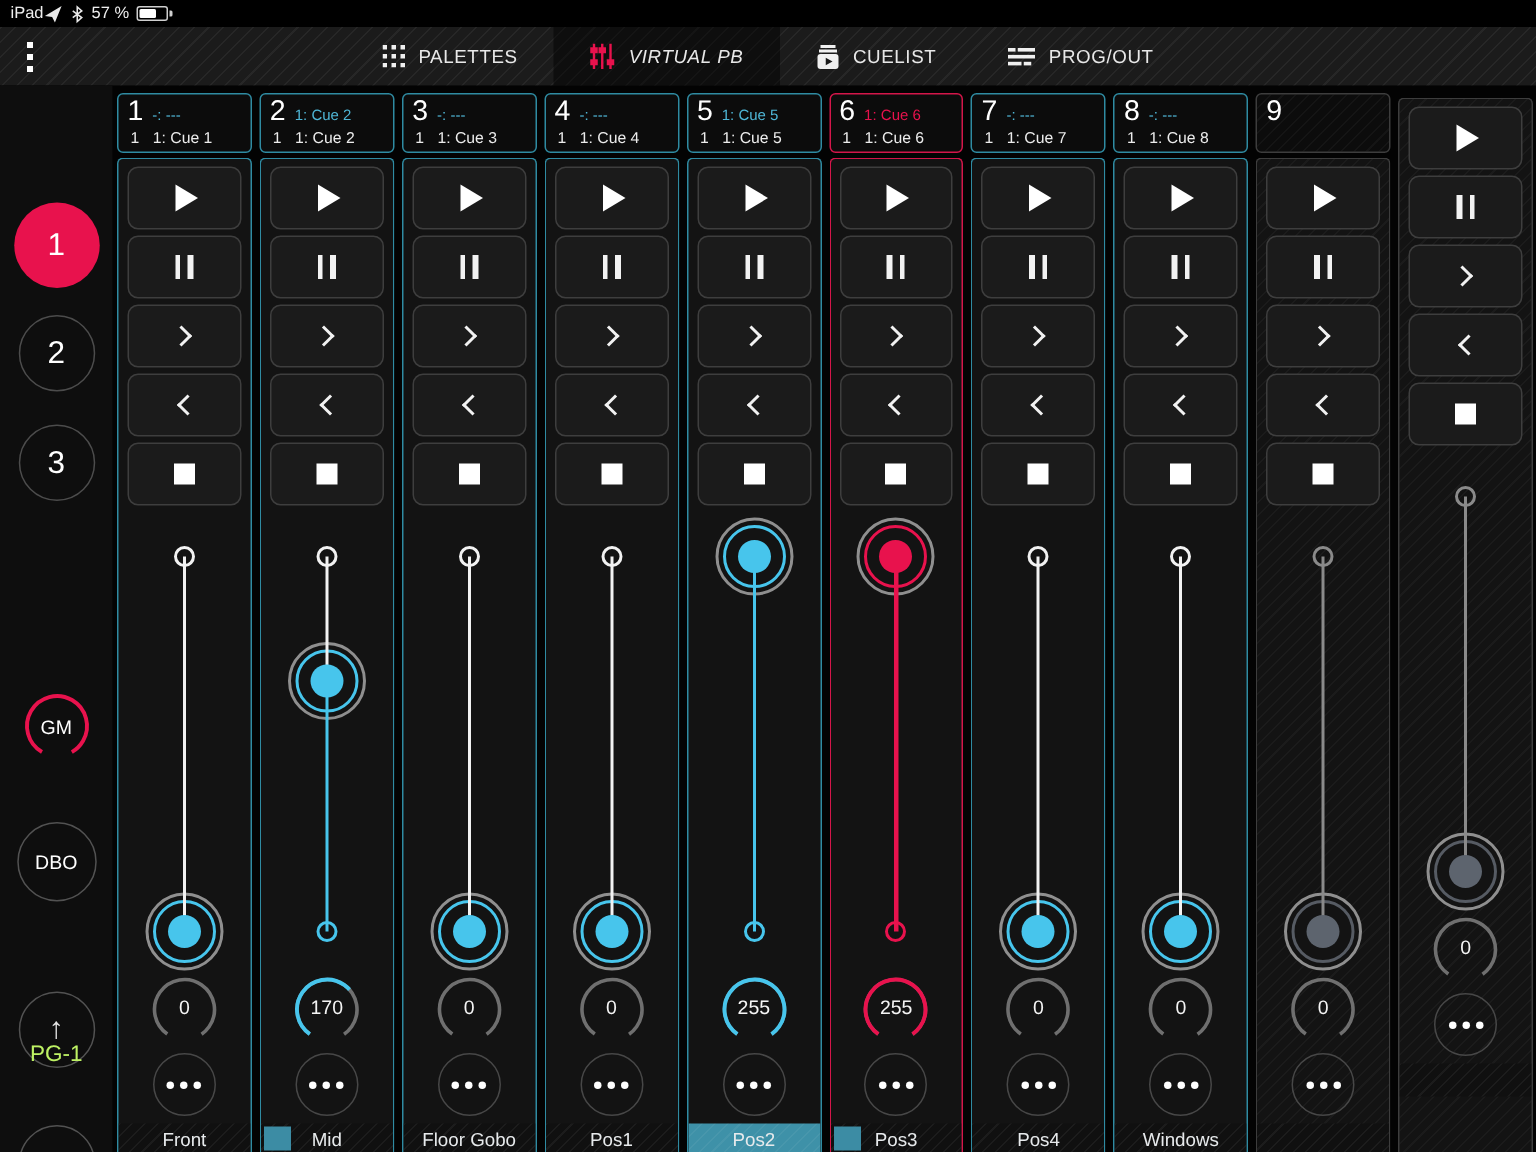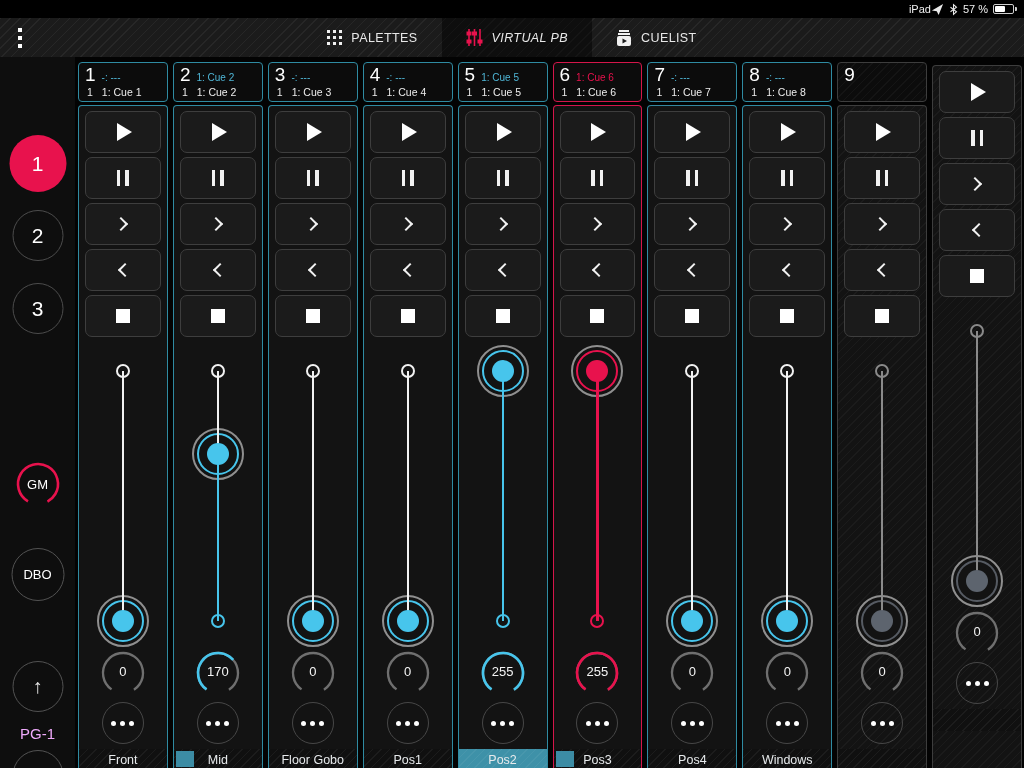--- a/index.html
+++ b/index.html
@@ -4,21 +4,21 @@
 <style>
   * { margin:0; padding:0; box-sizing:border-box; }
   html,body { background:#000; }
   .app {
     position:relative; width:1024px; height:768px; overflow:hidden;
     background:#000; font-family:"Liberation Sans", sans-serif; color:#fff;
     -webkit-font-smoothing:antialiased;
   }
   
   .status-bar { position:relative; height:18px; background:#000; font-size:11px; color:#efefef;
-    display:flex; align-items:center; justify-content:flex-end; padding:0 7px; }
+    display:flex; align-items:center; justify-content:flex-start; padding:0 7px; }
   .status-time { position:absolute; left:0; right:0; text-align:center; font-weight:bold; font-size:11px; }
   .status-right { display:flex; align-items:center; gap:5px; z-index:1; }
   .battery-body { width:21px; height:10px; border:1px solid #cfcfcf; border-radius:2px; position:relative; }
   .battery-fill { position:absolute; left:1px; top:1px; bottom:1px; width:55%; background:#fff; border-radius:1px; }
   .battery-cap { width:2px; height:4px; background:#cfcfcf; border-radius:0 1px 1px 0; margin-left:1px; }
   
   .nav-bar { position:relative; height:39px; background:#1b1b1b;
     background-image:repeating-linear-gradient(135deg, rgba(255,255,255,0.05) 0 1px, transparent 1px 7px);
     display:flex; align-items:stretch; }
   .kebab { width:40px; display:flex; flex-direction:column; gap:4px; align-items:center; justify-content:center; }
@@ -33,21 +33,21 @@
   .side-circle { position:absolute; left:50%; transform:translateX(-50%);
     border-radius:50%; display:flex; align-items:center; justify-content:center; color:#fff; }
   .pg1 { top:78px; width:57px; height:57px; background:#e8124d; font-size:21px; }
   .pg2 { top:153px; width:51px; height:51px; border:1.5px solid #4c4c4c; font-size:21px; }
   .pg3 { top:226px; width:51px; height:51px; border:1.5px solid #4c4c4c; font-size:21px; }
   .gm  { top:404px; width:46px; height:46px; font-size:13px; }
   .gm svg { position:absolute; left:0; top:0; }
   .dbo { top:491px; width:53px; height:53px; border:1.5px solid #525252; font-size:13px; }
   .pgup { top:604px; width:51px; height:51px; border:1.5px solid #525252; font-size:20px; color:#e5e5e5; }
   .pgdn { top:693px; width:51px; height:51px; border:1.5px solid #525252; font-size:20px; color:#e5e5e5; }
-  .pg-label { position:absolute; top:668px; left:0; width:75px; text-align:center; font-size:15px; color:#f0abfc; }
+  .pg-label { position:absolute; top:637px; left:0; width:75px; text-align:center; font-size:15px; color:#bef264; }
   
   .columns { flex:1; display:grid; grid-template-columns:repeat(10,1fr); gap:5px; padding:5px 2px 0 3px; background:#030303; }
   .pb-col { display:flex; flex-direction:column; min-width:0;
     --bord:#2f8ba2; --acc:#47c5ec; --ring:#47c5ec; --dot:#47c5ec; --topline:#f2f2f2; --cuecol:#4fb6d6; }
   .pb-header { height:40px; flex:none; border:1px solid var(--bord); border-radius:4px;
     background:#0c0c0c; padding:1px 5px 0 6px; overflow:hidden; }
   .hrow1 { display:flex; align-items:baseline; gap:6px; height:22px; }
   .pb-num { font-size:19px; color:#fff; line-height:22px; }
   .pb-cue-next { font-size:10px; color:var(--cuecol); white-space:nowrap; }
   .hrow2 { display:flex; gap:9px; font-size:10.5px; color:#ececec; padding-left:2px; white-space:nowrap; }
@@ -160,20 +160,32 @@
       </div>
       <div class="tab">
         <svg width="16" height="16" viewBox="0 0 16 16">
           <rect x="3" y="0" width="10" height="2" fill="#f0f0f0"></rect>
             <rect x="2" y="3" width="12" height="2" fill="#f0f0f0"></rect>
           <rect x="1" y="6" width="14" height="10" rx="2" fill="#f0f0f0"></rect>
           <path d="M6.5 8.5 L11 11 L6.5 13.5 Z" fill="#1b1b1b"></path>
         </svg>
         <span>CUELIST</span>
       </div>
+      <div class="tab">
+        <svg width="18" height="12" viewBox="0 0 18 12">
+          <g fill="#f0f0f0">
+              <rect x="0" y="0" width="5" height="2.4"></rect>
+              <rect x="6.5" y="0" width="11.5" height="2.4"></rect>
+              <rect x="0" y="4.6" width="18" height="2.4"></rect>
+              <rect x="0" y="9.2" width="9" height="2.4"></rect>
+              <rect x="10.5" y="9.2" width="5" height="2.4"></rect>
+            </g>
+        </svg>
+        <span>PROG/OUT</span>
+      </div>
     </div>
   </div>
 
   <div class="main">
     <div class="sidebar">
       <div class="side-circle pg1">
           <span>1</span>
         </div>
       <div class="side-circle pg2">
           <span>2</span>

